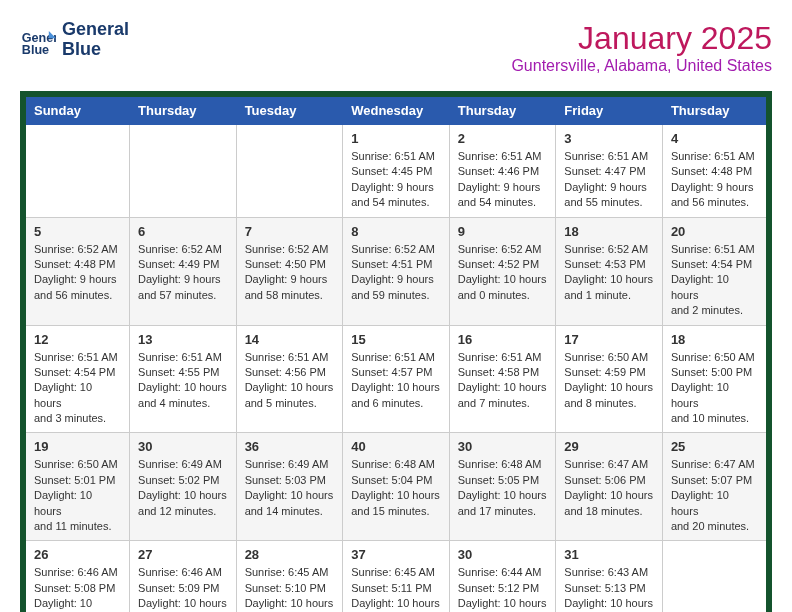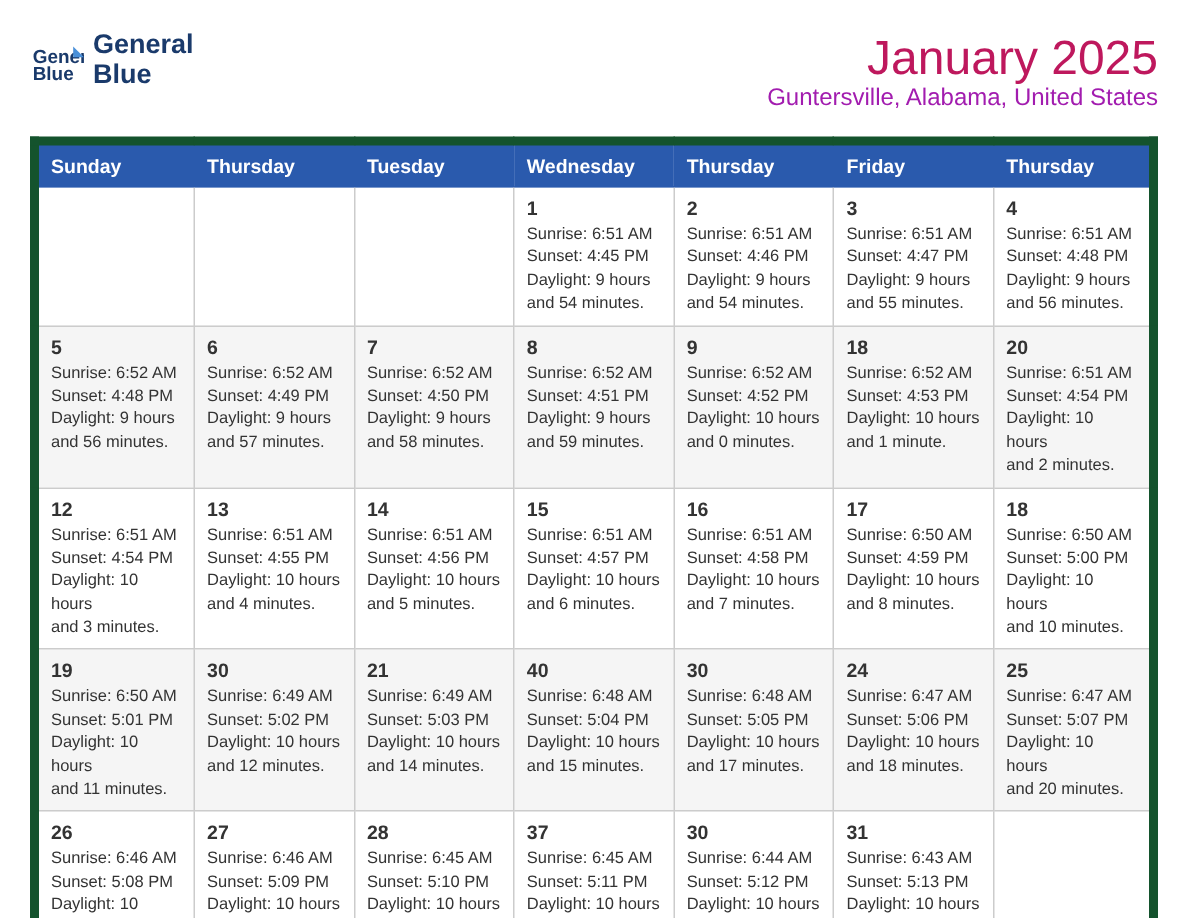--- a/index.html
+++ b/index.html
@@ -270,42 +270,42 @@
 and 11 minutes.</div>
         </td>
         <td>
           <span class="day-num">30</span>
           <div class="cell-content" style="white-space: pre-line;">Sunrise: 6:49 AM
 Sunset: 5:02 PM
 Daylight: 10 hours
 and 12 minutes.</div>
         </td>
         <td>
-          <span class="day-num">21</span>
+          <span class="day-num">36</span>
           <div class="cell-content" style="white-space: pre-line;">Sunrise: 6:49 AM
 Sunset: 5:03 PM
 Daylight: 10 hours
 and 14 minutes.</div>
         </td>
         <td>
           <span class="day-num">40</span>
           <div class="cell-content" style="white-space: pre-line;">Sunrise: 6:48 AM
 Sunset: 5:04 PM
 Daylight: 10 hours
 and 15 minutes.</div>
         </td>
         <td>
           <span class="day-num">30</span>
           <div class="cell-content" style="white-space: pre-line;">Sunrise: 6:48 AM
 Sunset: 5:05 PM
 Daylight: 10 hours
 and 17 minutes.</div>
         </td>
         <td>
-          <span class="day-num">24</span>
+          <span class="day-num">29</span>
           <div class="cell-content" style="white-space: pre-line;">Sunrise: 6:47 AM
 Sunset: 5:06 PM
 Daylight: 10 hours
 and 18 minutes.</div>
         </td>
         <td>
           <span class="day-num">25</span>
           <div class="cell-content" style="white-space: pre-line;">Sunrise: 6:47 AM
 Sunset: 5:07 PM
 Daylight: 10 hours

